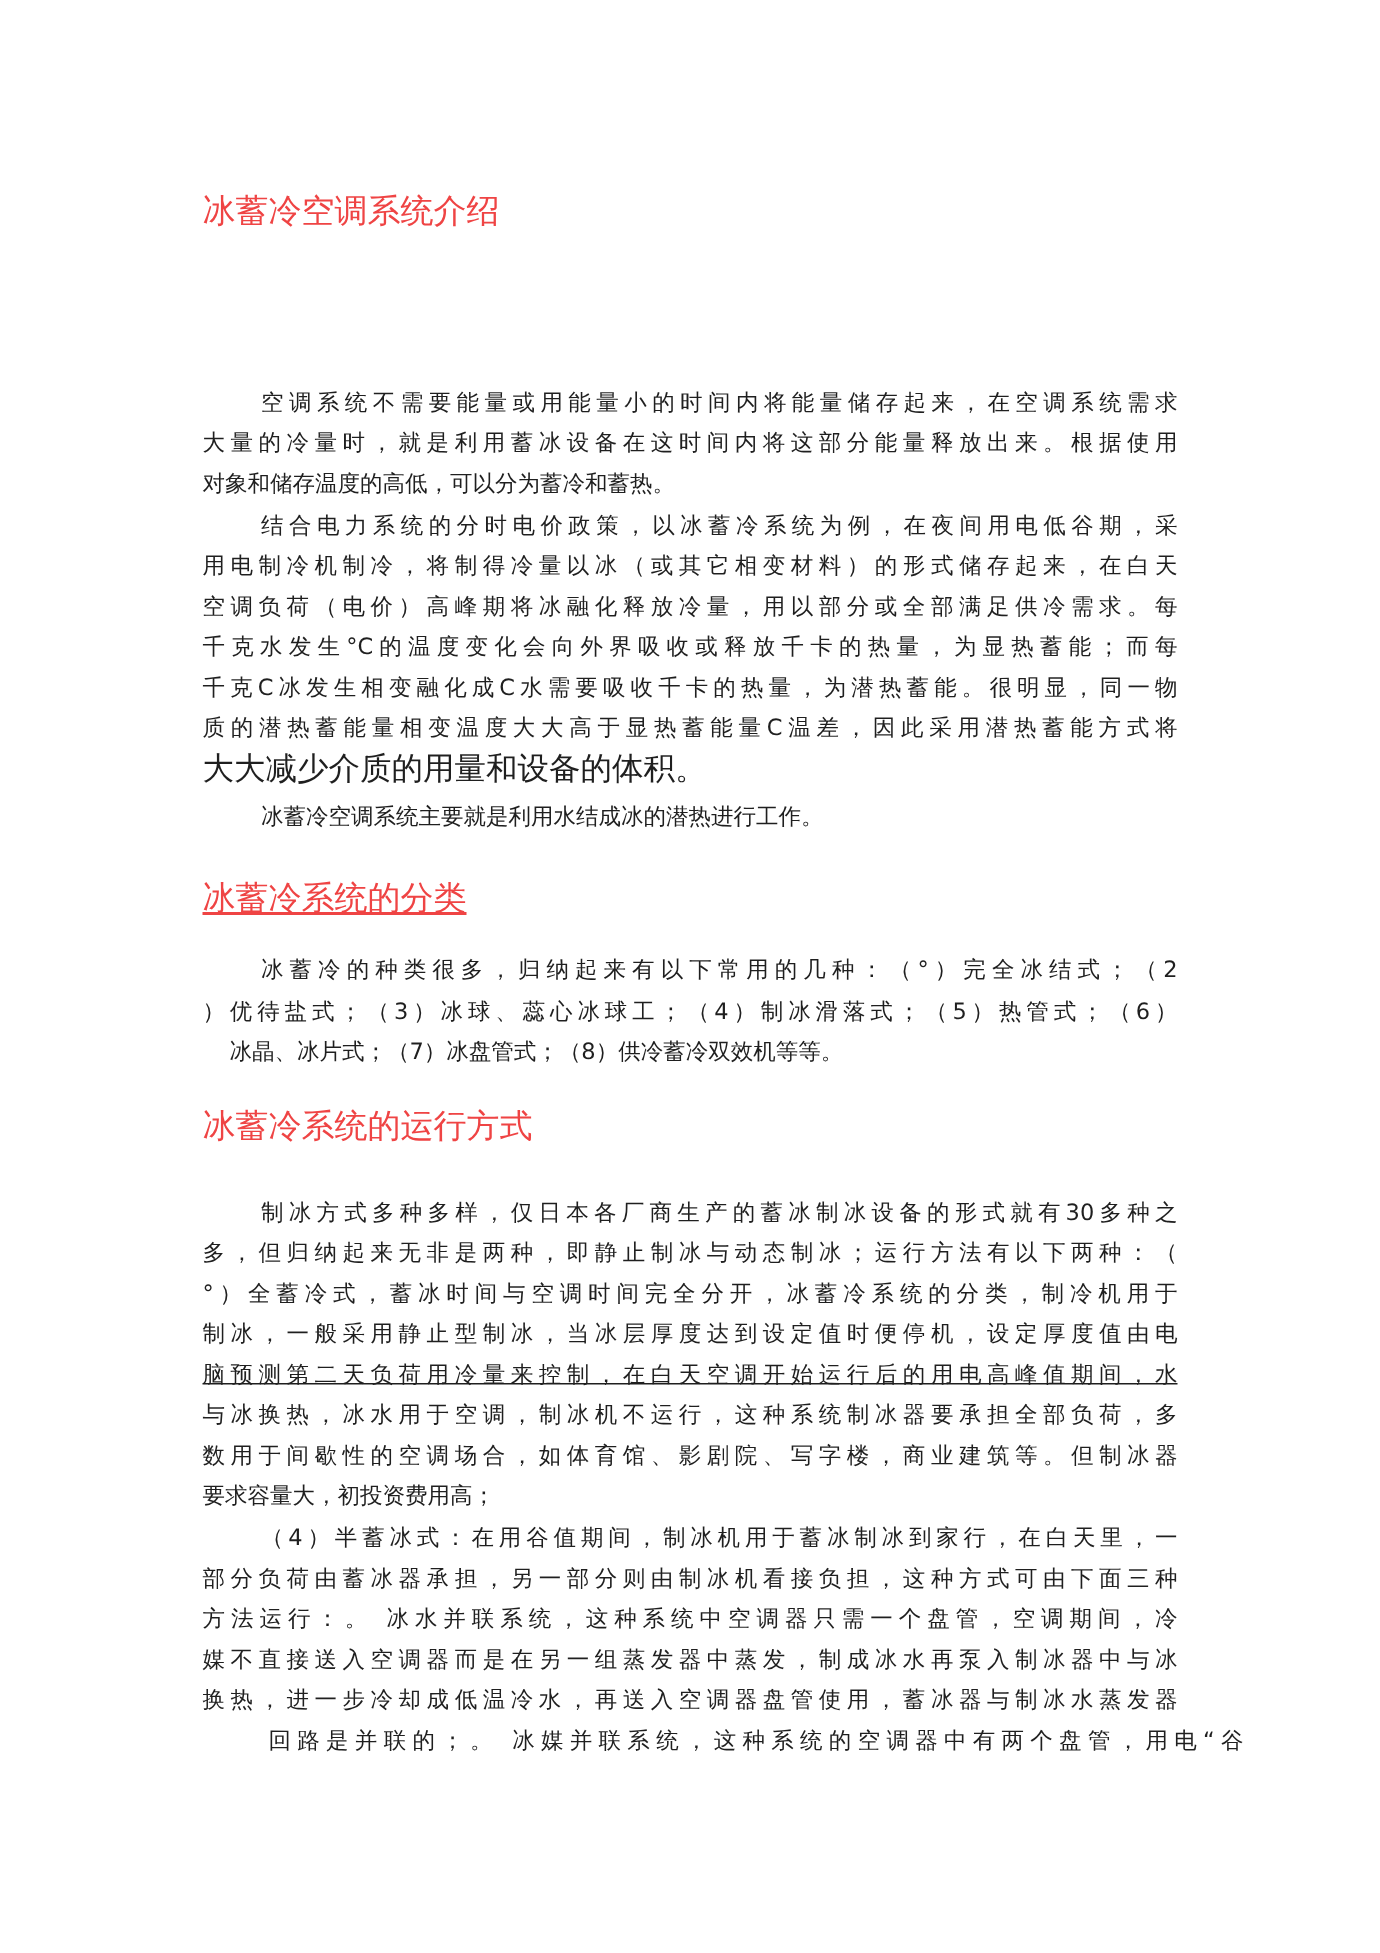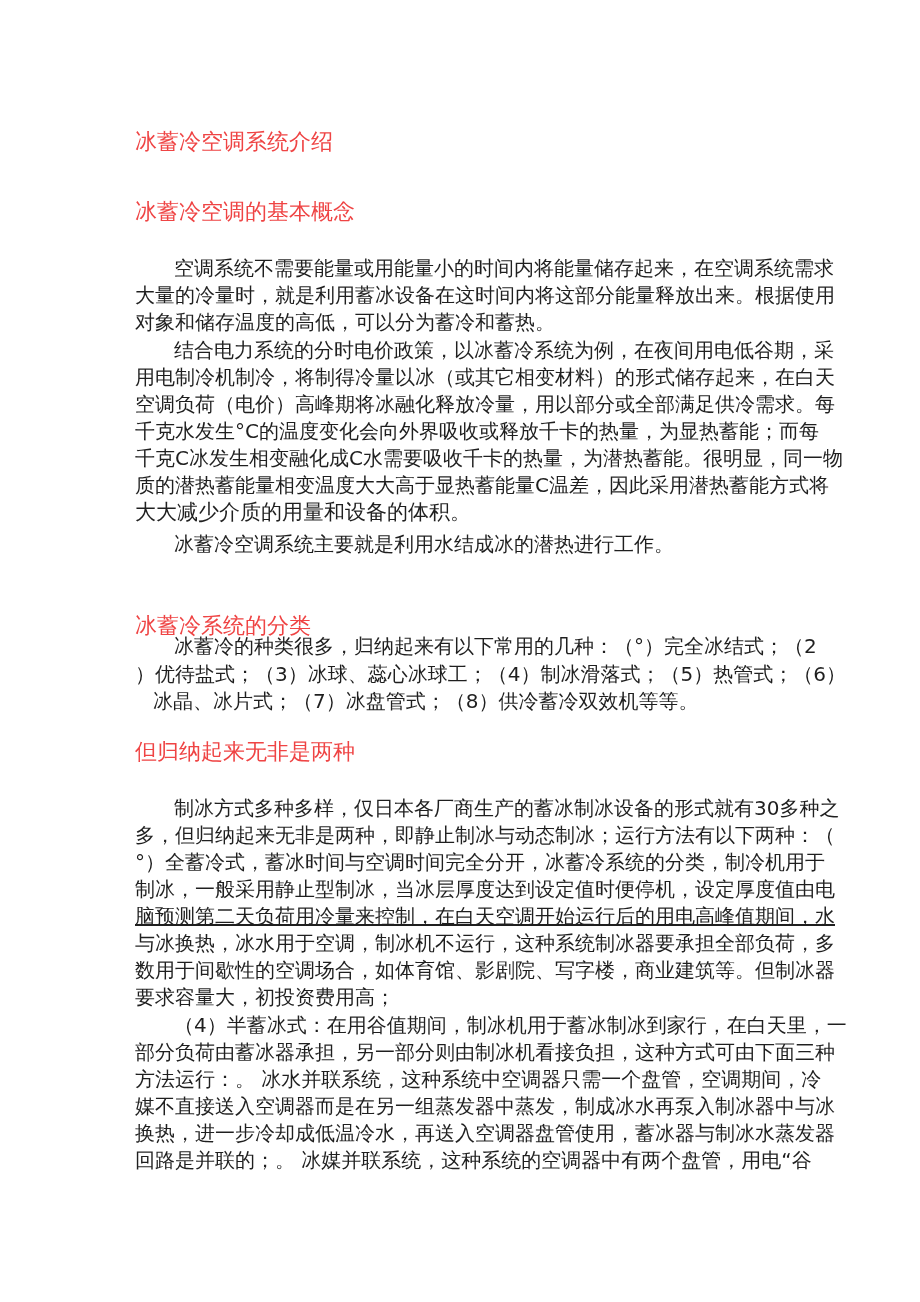--- a/index.html
+++ b/index.html
@@ -29,39 +29,38 @@
     line-height: 28px;
     white-space: nowrap;
     color: #ef4444;
     font-weight: normal;
     margin: 0;
   }
   .line {
     position: absolute;
     left: 135px;
     width: 650px;
-    font-size: 20px;
+    font-size: 15px;
     line-height: 26px;
     white-space: nowrap;
     color: #1f1f1f;
     text-align: justify;
     text-align-last: justify;
   }
   .line.indent { left: 174px; width: 611px; }
   .line.last { text-align-last: left; }
   .line.big { font-size: 21px; }
 </style>
 </head>
 <body>
 
 <div class="page">
 
   <h1 class="heading" style="top:128px;">冰蓄冷空调系统介绍</h1>
 
-  <h2 class="heading" style="top:198px;">冰蓄冷空调的基本概念</h2>
 
   <div>
     <div class="line indent" style="top:255px;">空调系统不需要能量或用能量小的时间内将能量储存起来，在空调系统需求</div>
     <div class="line" style="top:282px;">大量的冷量时，就是利用蓄冰设备在这时间内将这部分能量释放出来。根据使用</div>
     <div class="line last" style="top:309px;">对象和储存温度的高低，可以分为蓄冷和蓄热。</div>
   </div>
 
   <div>
     <div class="line indent" style="top:337px;">结合电力系统的分时电价政策，以冰蓄冷系统为例，在夜间用电低谷期，采</div>
     <div class="line" style="top:364px;">用电制冷机制冷，将制得冷量以冰（或其它相变材料）的形式储存起来，在白天</div>
@@ -69,43 +68,43 @@
     <div class="line" style="top:418px;">千克水发生°C的温度变化会向外界吸收或释放千卡的热量，为显热蓄能；而每</div>
     <div class="line" style="top:445px;">千克C冰发生相变融化成C水需要吸收千卡的热量，为潜热蓄能。很明显，同一物</div>
     <div class="line" style="top:472px;">质的潜热蓄能量相变温度大大高于显热蓄能量C温差，因此采用潜热蓄能方式将</div>
     <div class="line last big" style="top:499px;">大大减少介质的用量和设备的体积。</div>
   </div>
 
   <div>
     <div class="line indent last" style="top:531px;">冰蓄冷空调系统主要就是利用水结成冰的潜热进行工作。</div>
   </div>
 
-  <h2 class="heading" style="top:612px;">冰蓄冷系统的分类</h2>
+  <h2 class="heading" style="top:586px;text-decoration:underline;">冰蓄冷系统的分类</h2>
 
   <div>
     <div class="line indent" style="top:633px;">冰蓄冷的种类很多，归纳起来有以下常用的几种：（°）完全冰结式；（2</div>
     <div class="line" style="top:661px;">）优待盐式；（3）冰球、蕊心冰球工；（4）制冰滑落式；（5）热管式；（6）</div>
     <div class="line last" style="top:688px;margin-left:18px;">冰晶、冰片式；（7）冰盘管式；（8）供冷蓄冷双效机等等。</div>
   </div>
 
-  <h2 class="heading" style="top:738px;">但归纳起来无非是两种</h2>
+  <h2 class="heading" style="top:738px;">冰蓄冷系统的运行方式</h2>
 
   <div>
     <div class="line indent" style="top:795px;">制冰方式多种多样，仅日本各厂商生产的蓄冰制冰设备的形式就有30多种之</div>
     <div class="line" style="top:822px;">多，但归纳起来无非是两种，即静止制冰与动态制冰；运行方法有以下两种：（</div>
     <div class="line" style="top:849px;">°）全蓄冷式，蓄冰时间与空调时间完全分开，冰蓄冷系统的分类，制冷机用于</div>
     <div class="line" style="top:876px;">制冰，一般采用静止型制冰，当冰层厚度达到设定值时便停机，设定厚度值由电</div>
     <div class="line" style="top:903px;text-decoration:underline;">脑预测第二天负荷用冷量来控制，在白天空调开始运行后的用电高峰值期间，水</div>
     <div class="line" style="top:930px;">与冰换热，冰水用于空调，制冰机不运行，这种系统制冰器要承担全部负荷，多</div>
     <div class="line" style="top:957px;">数用于间歇性的空调场合，如体育馆、影剧院、写字楼，商业建筑等。但制冰器</div>
     <div class="line last" style="top:984px;">要求容量大，初投资费用高；</div>
   </div>
 
   <div>
     <div class="line indent" style="top:1012px;">（4）半蓄冰式：在用谷值期间，制冰机用于蓄冰制冰到家行，在白天里，一</div>
     <div class="line" style="top:1039px;">部分负荷由蓄冰器承担，另一部分则由制冰机看接负担，这种方式可由下面三种</div>
     <div class="line" style="top:1066px;">方法运行：。 冰水并联系统，这种系统中空调器只需一个盘管，空调期间，冷</div>
     <div class="line" style="top:1093px;">媒不直接送入空调器而是在另一组蒸发器中蒸发，制成冰水再泵入制冰器中与冰</div>
     <div class="line" style="top:1120px;">换热，进一步冷却成低温冷水，再送入空调器盘管使用，蓄冰器与制冰水蒸发器</div>
-    <div class="line" style="top:1147px;">回路是并联的；。 冰媒并联系统，这种系统的空调器中有两个盘管，用电“谷</div>
+    <div class="line" style="top:1147px;margin-left:44px;">回路是并联的；。 冰媒并联系统，这种系统的空调器中有两个盘管，用电“谷</div>
   </div>
 
 </div>
 
 </body></html>

